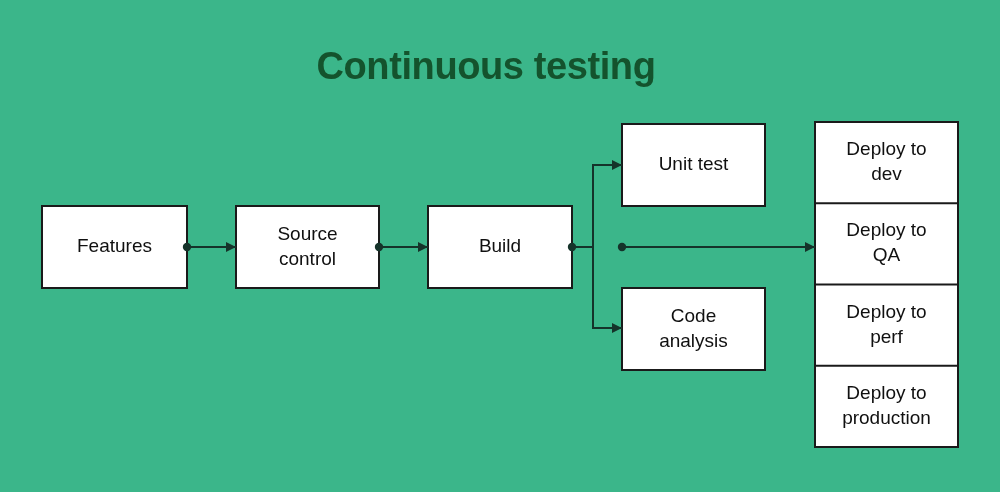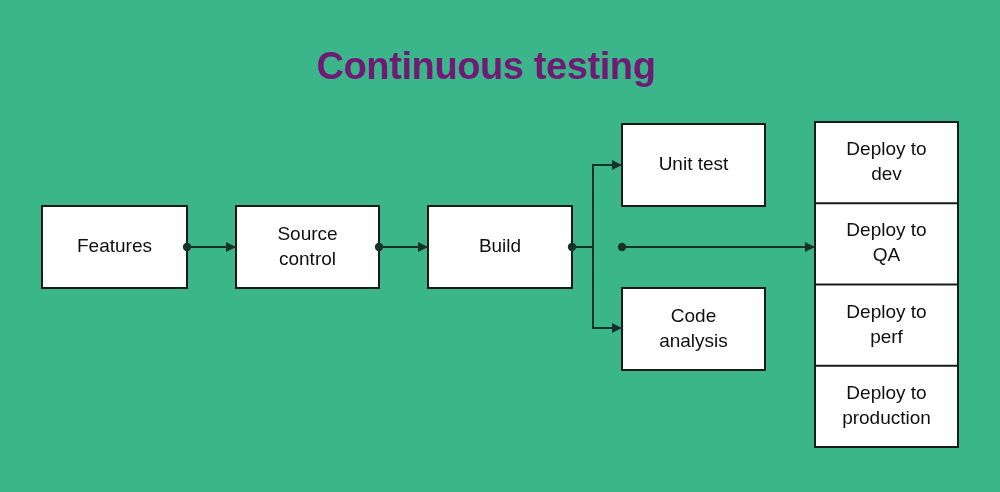--- a/index.html
+++ b/index.html
@@ -22,21 +22,21 @@
   #diagram-title {
     position: absolute;
     left: 0;
     top: 41px;
     width: 972px;
     text-align: center;
     font-family: "Liberation Sans", sans-serif;
     font-size: 38px;
     font-weight: bold;
     letter-spacing: -0.4px;
-    color: #701a75;
+    color: #14532d;
     line-height: 50px;
     white-space: nowrap;
   }
   #flow-svg {
     position: absolute;
     left: 0;
     top: 0;
     width: 1000px;
     height: 492px;
   }

